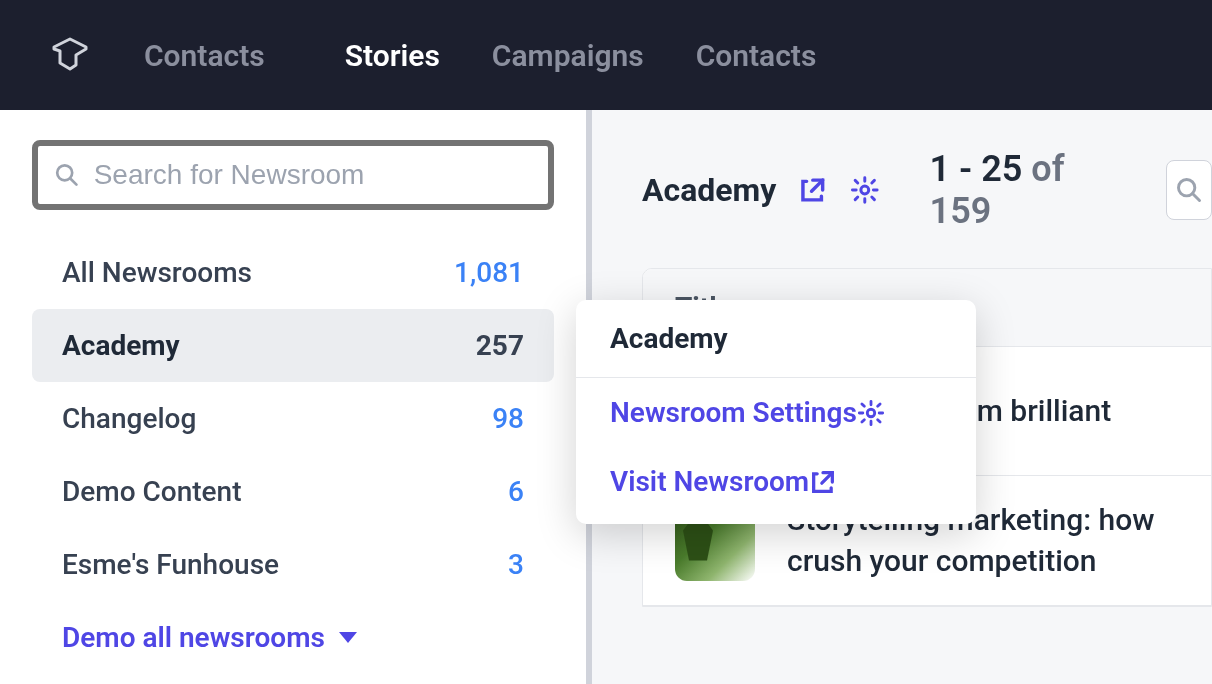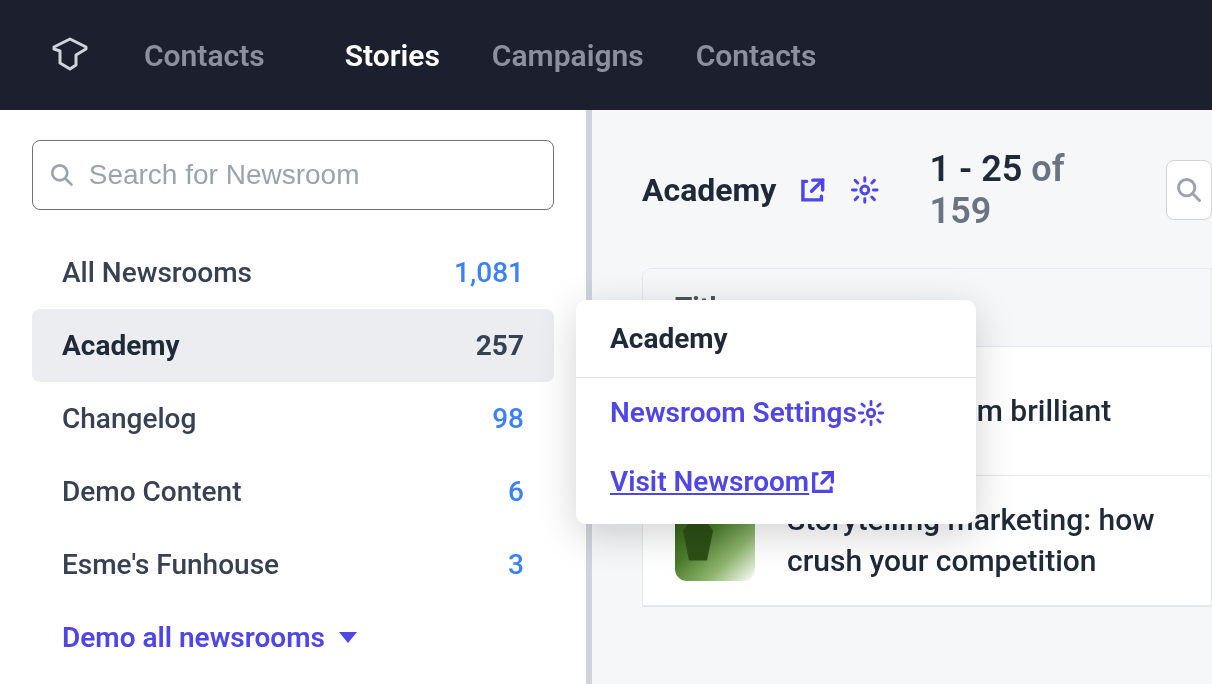--- a/index.html
+++ b/index.html
@@ -6,21 +6,21 @@
 body { font-family: -apple-system, BlinkMacSystemFont, 'Segoe UI', Roboto, sans-serif; background: #fff; overflow: hidden; width: 1212px; height: 684px; }
 
 .topnav { background: #1c1f2e; height: 110px; display: flex; align-items: center; padding: 0 48px; gap: 52px; }
 .logo { width: 44px; height: 44px; display: flex; align-items: center; justify-content: center; }
 .nav-item { font-size: 30px; font-weight: 600; color: #8b8f9e; cursor: pointer; }
 .nav-item.active { color: #ffffff; margin-left: 28px; }
 
 .layout { display: flex; height: calc(684px - 110px); }
 
 .sidebar { width: 592px; padding: 30px 32px; border-right: 6px solid #d0d3db; position: relative; }
-.search-box { border: 1px solid #737373; border-radius: 8px; height: 70px; display: flex; align-items: center; padding: 0 16px; gap: 14px; margin-bottom: 26px; }
+.search-box { border: 6px solid #737373; border-radius: 8px; height: 70px; display: flex; align-items: center; padding: 0 16px; gap: 14px; margin-bottom: 26px; }
 .search-box input { border: none; outline: none; font-size: 28px; color: #374151; width: 100%; background: transparent; }
 .search-box input::placeholder { color: #9ca3af; }
 
 .news-item { display: flex; justify-content: space-between; align-items: center; padding: 20px 30px; font-size: 28px; border-radius: 8px; cursor: pointer; }
 .news-item .label { color: #374151; font-weight: 500; }
 .news-item .count { color: #3b82f6; font-weight: 500; }
 .news-item.active { background: #ebedf0; }
 .news-item.active .label { font-weight: 700; color: #1f2937; }
 .news-item.active .count { font-weight: 700; color: #374151; }
 
@@ -39,21 +39,21 @@
 .table-header { background: #f6f7f9; padding: 22px 32px; font-size: 28px; font-weight: 700; color: #4b5563; border-bottom: 1px solid #e5e7eb; }
 .table-row { display: flex; align-items: center; padding: 24px 32px; gap: 32px; border-bottom: 1px solid #e5e7eb; }
 .row-thumb { width: 80px; height: 80px; border-radius: 12px; background: linear-gradient(135deg, #2d5016 0%, #4a7c2c 40%, #8fb56e 70%, #ffffff 100%); flex-shrink: 0; position: relative; overflow: hidden; }
 .row-thumb::before { content: ''; position: absolute; top: 10px; left: 8px; width: 30px; height: 50px; background: #2d5016; clip-path: polygon(50% 0, 100% 40%, 80% 100%, 20% 100%, 0 40%); }
 .row-title { font-size: 30px; font-weight: 500; color: #1f2937; line-height: 1.35; }
 
 .popup { position: absolute; top: 300px; left: 576px; width: 400px; background: #fff; border-radius: 10px; box-shadow: 0 10px 40px rgba(0,0,0,0.18); z-index: 10; overflow: hidden; }
 .popup-header { padding: 22px 34px; font-size: 28px; font-weight: 700; color: #1f2937; border-bottom: 1px solid #e5e7eb; }
 .popup-item { display: flex; align-items: center; gap: 0; padding: 18px 34px; font-size: 28px; font-weight: 600; color: #4f46e5; cursor: pointer; }
 .popup-item:first-of-type { padding-top: 26px; }
-.popup-item:last-of-type { padding-bottom: 26px; text-decoration: underline; }
+.popup-item:last-of-type { padding-bottom: 26px; }
 
 svg { display: block; }
 </style>
 </head>
 <body>
 
 <div class="topnav">
   <div class="logo">
     <svg width="44" height="44" viewBox="0 0 44 44" fill="none">
       <path d="M22 6 L38 14 L38 16 L28 22 L28 32 L22 36 L12 30 L12 18 L6 16 L6 14 Z" stroke="#d0d3db" stroke-width="3" fill="none" stroke-linejoin="round"></path>

